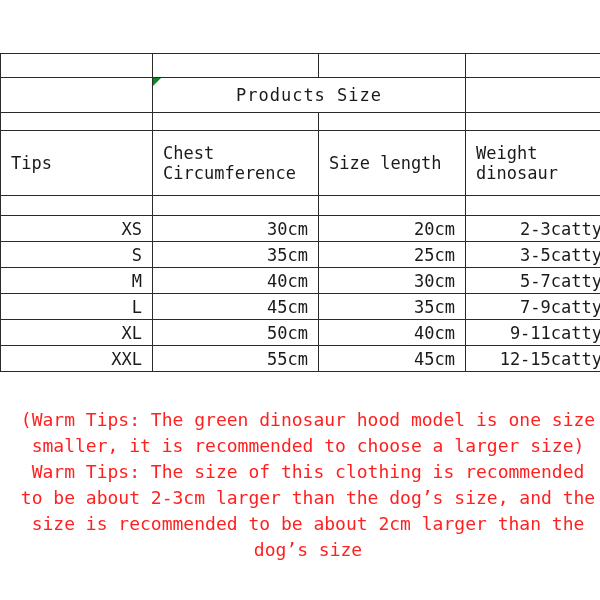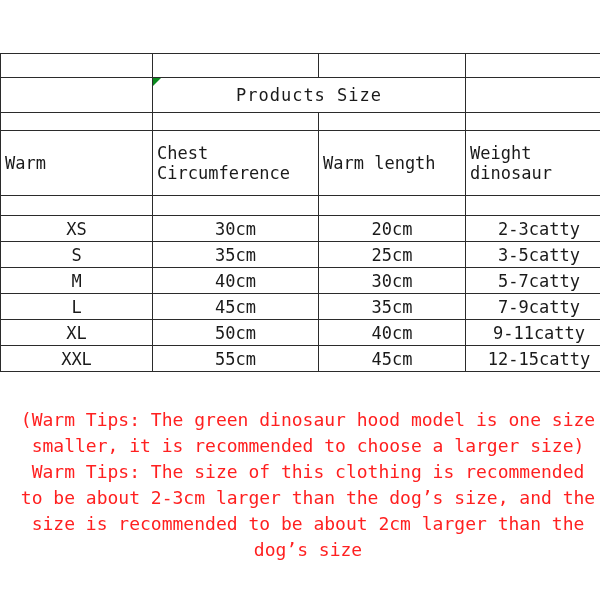--- a/index.html
+++ b/index.html
@@ -36,21 +36,21 @@
     width: 612px;
     background: #ffffff;
   }
   table.size-table col.c-size   { width: 152px; }
   table.size-table col.c-chest  { width: 166px; }
   table.size-table col.c-back   { width: 147px; }
   table.size-table col.c-weight { width: 147px; }
 
   table.size-table td {
     border: 1px solid #2b2b2b;
-    padding: 0 4px;
+    padding: 0 10px;
     font-size: 17px;
     line-height: 20px;
     color: #1a1a1a;
     vertical-align: middle;
     white-space: nowrap;
     overflow: visible;
   }
 
   
   tr.r-spacer-a td { height: 23px; }
@@ -80,21 +80,21 @@
     border-right: 8px solid transparent;
   }
 
   td.head-cell {
     white-space: normal;
     line-height: 22px;
     font-size: 17px;
   }
   td.head-cell.left { text-align: left; }
 
-  td.data-cell { text-align: center; }
+  td.data-cell { text-align: right; }
 
   
   .warm-tips {
     position: absolute;
     left: 8px;
     top: 376px;
     width: 600px;
     text-align: center;
     color: #ff2020;
     font-size: 18px;
@@ -138,26 +138,26 @@
         </tr>
 
         <tr class="r-spacer-b">
           <td></td>
           <td></td>
           <td></td>
           <td></td>
         </tr>
 
         <tr class="r-head">
-          <td class="head-cell left">Warm</td>
+          <td class="head-cell left">Tips</td>
           <td class="head-cell">
             <span>Chest</span><br>
             <span>Circumference</span>
           </td>
-          <td class="head-cell">Warm length</td>
+          <td class="head-cell">Size length</td>
           <td class="head-cell">
             <span>Weight</span><br>
             <span>dinosaur</span>
           </td>
         </tr>
 
         <tr class="r-spacer-c">
           <td></td>
           <td></td>
           <td></td>

